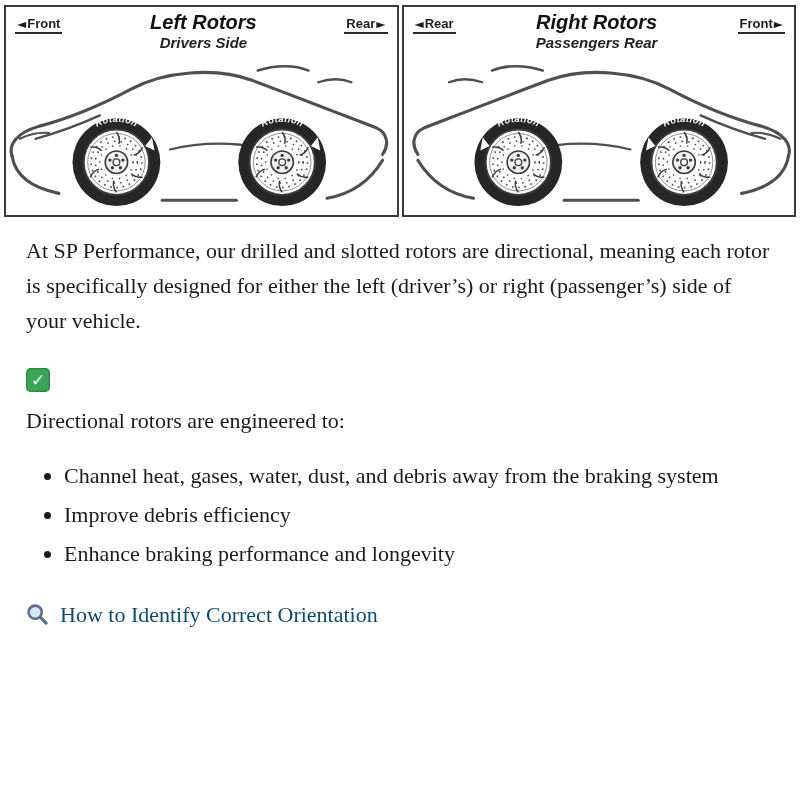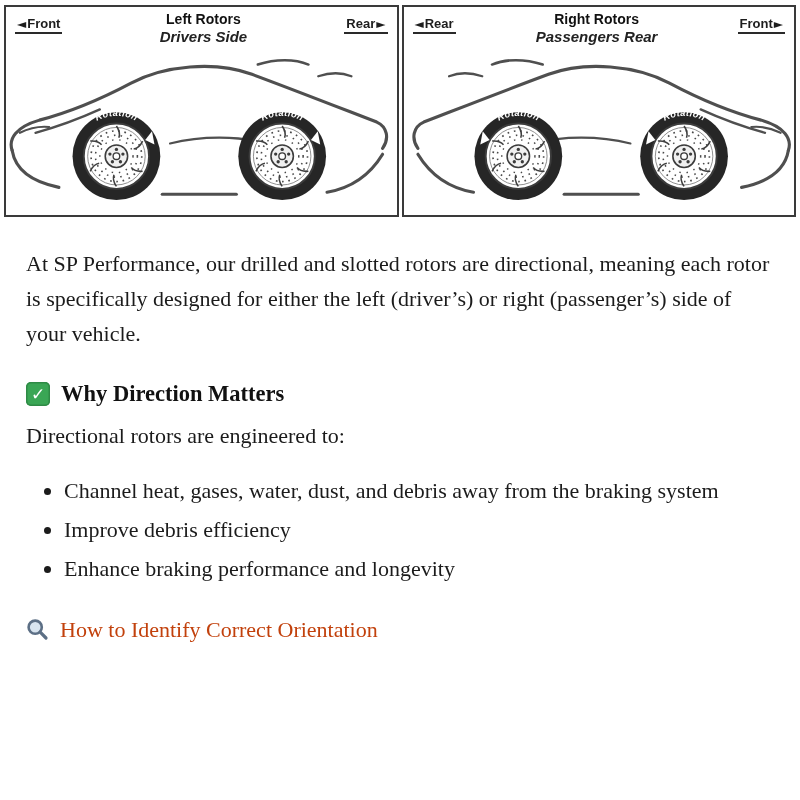--- a/index.html
+++ b/index.html
@@ -23,46 +23,46 @@
     padding:6px 9px 0 9px;
     font-family:"Liberation Sans", sans-serif;
   }
   .dir-label {
     display:inline-flex; align-items:center; gap:1px;
     font-weight:bold; font-size:13px; color:#1d1d1d;
     border-bottom:2.5px solid #2a2a2a; padding:0 2px 1px 2px; margin-top:3px;
   }
   .arrow { font-size:12px; line-height:1; font-family:"DejaVu Sans", sans-serif; }
   .diag-title-block { text-align:center; margin-top:-1px; }
-  .diag-title { font-weight:bold; font-size:14px; line-height:1.05; color:#111; }
+  .diag-title { font-weight:bold; font-size:20px; line-height:1.05; color:#111;font-style:italic; }
   .diag-subtitle { font-weight:bold; font-style:italic; font-size:15px; color:#222; margin-top:1px; }
   svg.car { display:block; width:100%; height:156px; margin-top:2px; }
   .rot-text { font-family:"Liberation Sans", sans-serif; font-weight:bold; font-style:italic; font-size:9.5px; fill:#ffffff; letter-spacing:.4px; }
 
   
   .content { padding: 0 28px 30px 26px; font-size:22px; }
-  .intro { margin:30px 0 8px 0; line-height:1.58; }
+  .intro { margin:17px 0 8px 0; line-height:1.58; }
   .h-check {
     display:flex; align-items:center; gap:11px;
     font-size:22.5px; font-weight:bold; color:#111;
     margin:30px 0 12px 0;
   }
   .check-icon {
     width:24px; height:24px; border-radius:5px; background:#3aa655;
     color:#fff; display:inline-flex; align-items:center; justify-content:center;
     font-size:17px; font-weight:bold; flex:0 0 auto;
     font-family:"DejaVu Sans", sans-serif;
     box-shadow: inset 0 0 0 1.5px #2f8a46;
   }
   .lead { margin:12px 0 10px 0; line-height:1.5; }
   ul.bullets { margin:22px 0 8px 0; padding-left:38px; }
   ul.bullets li { margin:5px 0; line-height:1.55; }
   .h-mag {
     display:flex; align-items:center; gap:11px;
-    font-size:22px; font-weight:normal; color:#c2410c;
+    font-size:22px; font-weight:normal; color:#0c4a6e;
     margin:30px 0 16px 0;
   }
   .mag-icon { flex:0 0 auto; display:inline-block; }
 </style>
 </head>
 <body>
 
 <div class="page">
 
   <div class="diagrams">
@@ -217,21 +217,20 @@
       </svg>
     </figure>
   </div>
 
   <div class="content">
 
     <p class="intro">At SP Performance, our drilled and slotted rotors are directional, meaning each rotor is specifically designed for either the left (driver’s) or right (passenger’s) side of your vehicle.</p>
 
     <h2 class="h-check">
       <span class="check-icon">✓</span>
-      <span>Why Direction Matters</span>
     </h2>
 
     <p class="lead">Directional rotors are engineered to:</p>
 
     <ul class="bullets">
 
         <li>Channel heat, gases, water, dust, and debris away from the braking system</li>
 
         <li>Improve debris efficiency</li>
 

